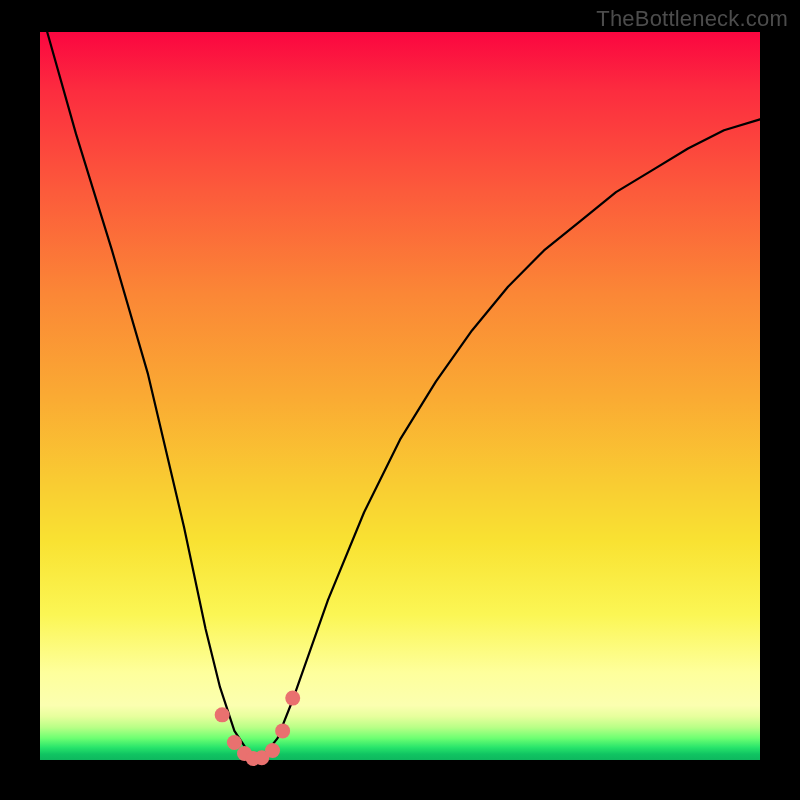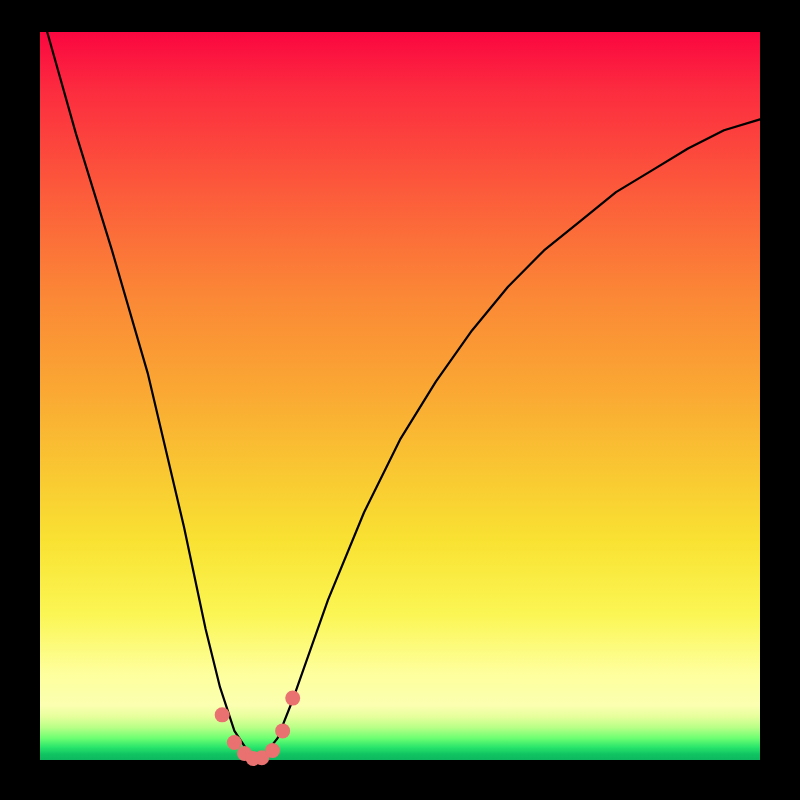--- a/index.html
+++ b/index.html
@@ -68,20 +68,21 @@
     stroke-linejoin: round;
   }
   .dot {
     fill: #e9716f;
   }
 </style>
 </head>
 <body>
 
 <div class="outer">
+  <div class="watermark">TheBottleneck.com</div>
 
   <div class="plot">
     <svg class="curve" viewBox="0 0 720 728" preserveAspectRatio="none">
       <path class="curve-path" d="M7.20 0.00 L36.00 101.92 L72.00 218.40 L108.00 342.16 L144.00 495.04 L165.60 596.96 L180.00 655.20 L194.40 698.88 L208.80 720.72 L216.00 728.00 L223.20 724.36 L237.60 706.16 L252.00 669.76 L288.00 567.84 L324.00 480.48 L360.00 407.68 L396.00 349.44 L432.00 298.48 L468.00 254.80 L504.00 218.40 L540.00 189.28 L576.00 160.16 L612.00 138.32 L648.00 116.48 L684.00 98.28 L720.00 87.36"></path>
       <g>
           <circle class="dot" cx="182.16" cy="682.86" r="7.5"></circle>
           <circle class="dot" cx="194.40" cy="710.53" r="7.5"></circle>
           <circle class="dot" cx="204.48" cy="721.45" r="7.5"></circle>
           <circle class="dot" cx="213.12" cy="726.54" r="7.5"></circle>
           <circle class="dot" cx="221.76" cy="725.82" r="7.5"></circle>

